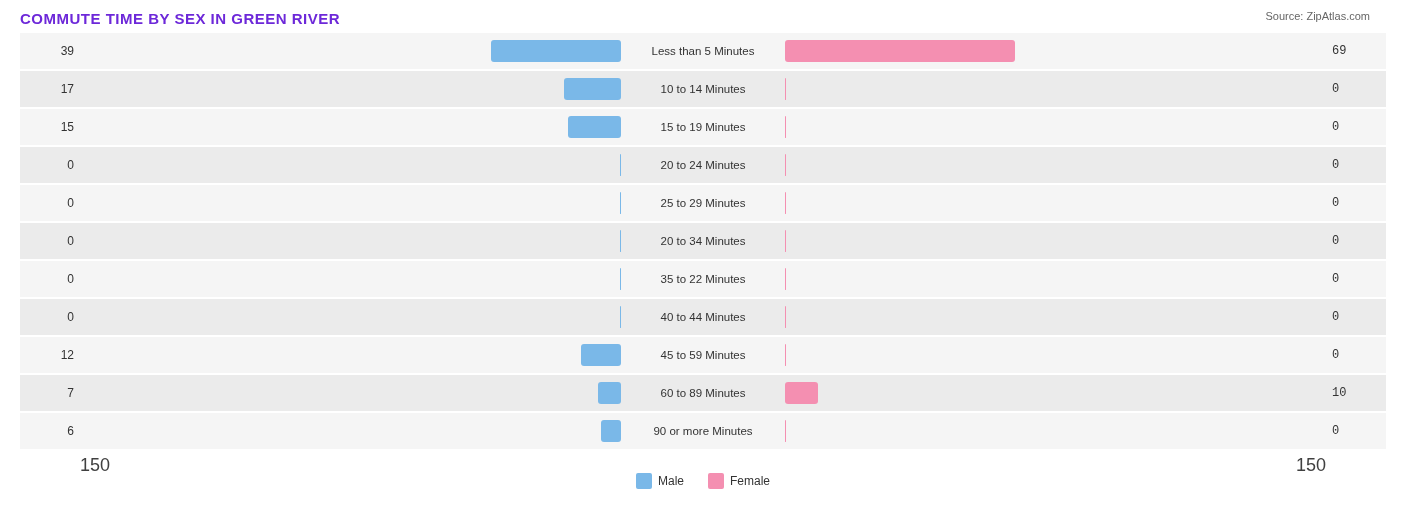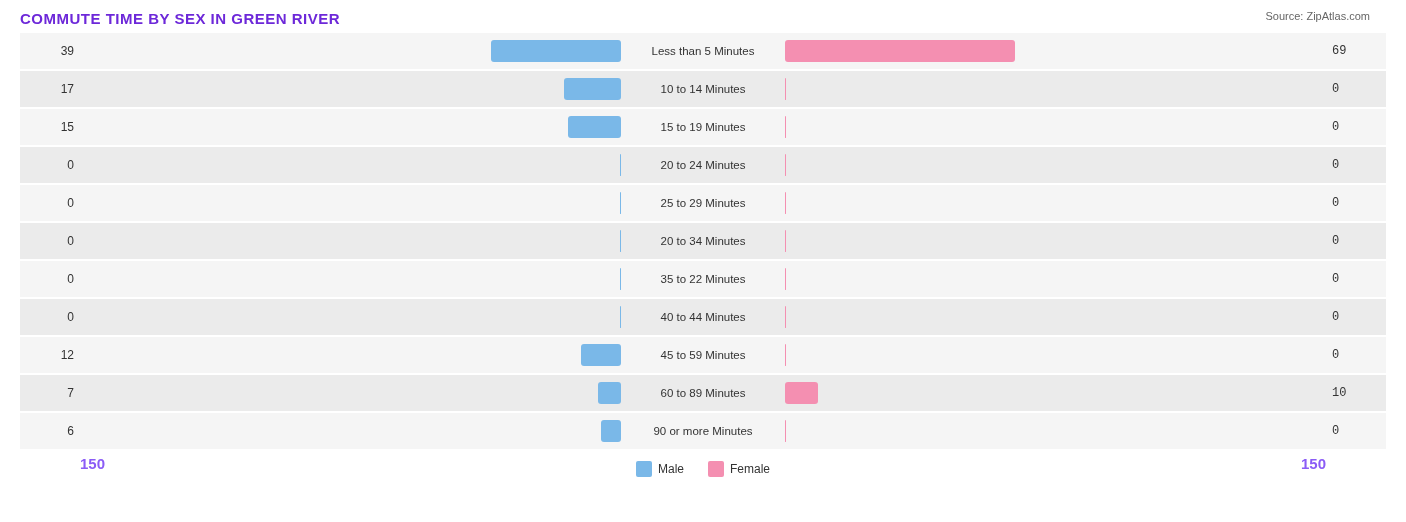--- a/index.html
+++ b/index.html
@@ -107,44 +107,43 @@
       font-size: 12px;
       color: #333;
       padding-left: 6px;
       flex-shrink: 0;
       font-family: Liberation Mono, monospace;
     }
     .legend {
       display: flex;
       justify-content: center;
       align-items: center;
-      margin-top: 6px;
+      margin-top: 18px;
       gap: 24px;
     }
     .legend-item {
       display: flex;
       align-items: center;
       gap: 6px;
       font-size: 12px;
       color: #333;
     }
     .legend-box {
       width: 16px;
       height: 16px;
       border-radius: 2px;
     }
     .bottom-row {
       display: flex;
       justify-content: space-between;
       padding: 4px 60px 0 60px;
     }
     .bottom-val {
-      font-size: 15px;
-      color: #8b5cf6;
-      font-weight: bold;
+      font-size: 18px;
+      color: #404040;
     }
   </style>
 </head>
 <body>
 
 <div class="chart-container">
   <div class="chart-title">COMMUTE TIME BY SEX IN GREEN RIVER</div>
   <div class="source">Source: ZipAtlas.com</div>
 
   <div class="chart-area" id="chart-area">

